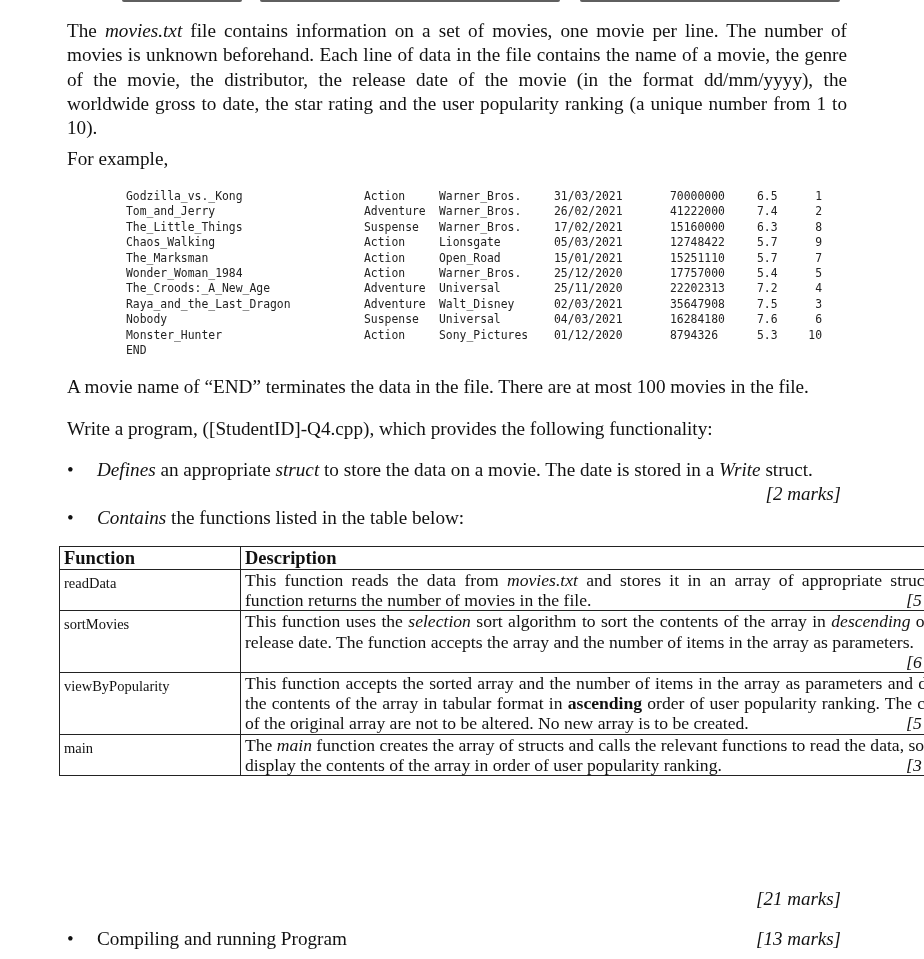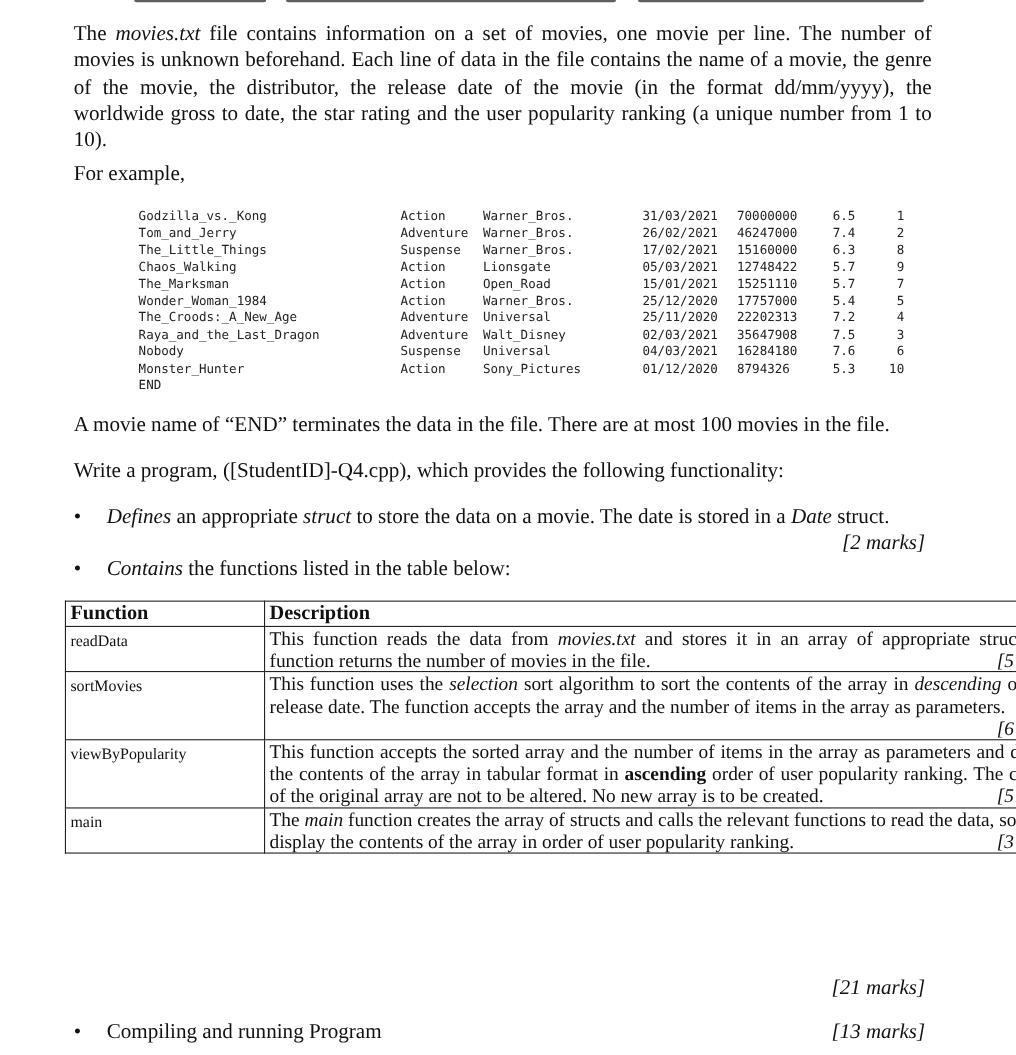--- a/index.html
+++ b/index.html
@@ -5,21 +5,21 @@
   html, body { margin:0; padding:0; background:#ffffff; }
   body { width:924px; height:959px; position:relative; overflow:hidden; color:#111; font-family:"Liberation Serif", serif; }
   .top-cut { position:absolute; left:0; top:-10px; width:924px; height:14px; }
   .top-cut span { position:absolute; top:0; height:12px; background:#2a2a2a; border-radius:2px; opacity:0.75; }
   .para { position:absolute; left:67px; width:780px; font-size:19.2px; line-height:24.3px; text-align:justify; }
   .intro { top:19px; }
   .forex { position:absolute; left:67px; top:148px; font-size:19.2px; }
   .sample { position:absolute; left:126px; top:189px; font-family:"DejaVu Sans Mono", monospace; font-size:11.4px; color:#222; }
   .sample .row { height:15.4px; position:relative; white-space:pre; }
   .sample .row span { position:absolute; top:0; }
-  .c-name { left:0; } .c-genre { left:194px;margin-left:44px; } .c-dist { left:313px; } .c-date { left:458px; }
+  .c-name { left:0; } .c-genre { left:194px;margin-left:44px; } .c-dist { left:313px; } .c-date { left:428px; }
   .c-gross { left:544px; } .c-rating { left:611px;margin-left:20px; } .c-rank { left:664px; width:32px; text-align:right; }
   .line { position:absolute; left:67px; font-size:19.2px; }
   .bullet { position:absolute; left:67px; font-size:19.2px; }
   .bullet .dot { position:absolute; left:0; top:0; }
   .bullet .txt { position:absolute; left:30px; white-space:nowrap; }
   .marks { position:absolute; font-style:italic; font-size:19px; right:83px; }
   table.funcs { position:absolute; left:59px; top:546px; width:924px; border-collapse:collapse; }
   table.funcs td { border:1.3px solid #222; vertical-align:top; padding:0 4px; font-size:17.6px; line-height:20.2px; }
   table.funcs td.fn { width:172px; font-family:Liberation Serif, serif; font-size:14.5px; padding-top:3px; }
   table.funcs td.desc { text-align:justify; padding-right:6px; }
@@ -36,38 +36,38 @@
     <span style="left:260px;width:300px"></span>
     <span style="left:580px;width:260px"></span>
 </div>
 
 <p class="para intro" style="margin:0"><span>The </span><i>movies.txt</i><span> file contains information on a set of movies, one movie per line. The number of movies is unknown beforehand. Each line of data in the file contains the name of a movie, the genre of the movie, the distributor, the release date of the movie (in the format dd/mm/yyyy), the worldwide gross to date, the star rating and the user popularity ranking (a unique number from 1 to 10).</span></p>
 
 <div class="forex">For example,</div>
 
 <div class="sample" id="sample">
     <div class="row"><span class="c-name">Godzilla_vs._Kong</span><span class="c-genre">Action</span><span class="c-dist">Warner_Bros.</span><span class="c-date">31/03/2021</span><span class="c-gross">70000000</span><span class="c-rating">6.5</span><span class="c-rank">1</span></div>
-    <div class="row"><span class="c-name">Tom_and_Jerry</span><span class="c-genre">Adventure</span><span class="c-dist">Warner_Bros.</span><span class="c-date">26/02/2021</span><span class="c-gross">46247000</span><span class="c-rating">7.4</span><span class="c-rank">2</span></div>
+    <div class="row"><span class="c-name">Tom_and_Jerry</span><span class="c-genre">Adventure</span><span class="c-dist">Warner_Bros.</span><span class="c-date">26/02/2021</span><span class="c-gross">41222000</span><span class="c-rating">7.4</span><span class="c-rank">2</span></div>
     <div class="row"><span class="c-name">The_Little_Things</span><span class="c-genre">Suspense</span><span class="c-dist">Warner_Bros.</span><span class="c-date">17/02/2021</span><span class="c-gross">15160000</span><span class="c-rating">6.3</span><span class="c-rank">8</span></div>
     <div class="row"><span class="c-name">Chaos_Walking</span><span class="c-genre">Action</span><span class="c-dist">Lionsgate</span><span class="c-date">05/03/2021</span><span class="c-gross">12748422</span><span class="c-rating">5.7</span><span class="c-rank">9</span></div>
     <div class="row"><span class="c-name">The_Marksman</span><span class="c-genre">Action</span><span class="c-dist">Open_Road</span><span class="c-date">15/01/2021</span><span class="c-gross">15251110</span><span class="c-rating">5.7</span><span class="c-rank">7</span></div>
     <div class="row"><span class="c-name">Wonder_Woman_1984</span><span class="c-genre">Action</span><span class="c-dist">Warner_Bros.</span><span class="c-date">25/12/2020</span><span class="c-gross">17757000</span><span class="c-rating">5.4</span><span class="c-rank">5</span></div>
     <div class="row"><span class="c-name">The_Croods:_A_New_Age</span><span class="c-genre">Adventure</span><span class="c-dist">Universal</span><span class="c-date">25/11/2020</span><span class="c-gross">22202313</span><span class="c-rating">7.2</span><span class="c-rank">4</span></div>
     <div class="row"><span class="c-name">Raya_and_the_Last_Dragon</span><span class="c-genre">Adventure</span><span class="c-dist">Walt_Disney</span><span class="c-date">02/03/2021</span><span class="c-gross">35647908</span><span class="c-rating">7.5</span><span class="c-rank">3</span></div>
     <div class="row"><span class="c-name">Nobody</span><span class="c-genre">Suspense</span><span class="c-dist">Universal</span><span class="c-date">04/03/2021</span><span class="c-gross">16284180</span><span class="c-rating">7.6</span><span class="c-rank">6</span></div>
     <div class="row"><span class="c-name">Monster_Hunter</span><span class="c-genre">Action</span><span class="c-dist">Sony_Pictures</span><span class="c-date">01/12/2020</span><span class="c-gross">8794326</span><span class="c-rating">5.3</span><span class="c-rank">10</span></div>
     <div class="row"><span class="c-name">END</span></div>
   </div>
 
 <div class="line" style="top:376px">A movie name of “END” terminates the data in the file. There are at most 100 movies in the file.</div>
 <div class="line" style="top:418px">Write a program, ([StudentID]-Q4.cpp), which provides the following functionality:</div>
 
 <div class="bullet" style="top:459px;width:780px">
   <span class="dot">•</span>
-  <span class="txt"><i>Defines</i><span> an appropriate </span><i>struct</i><span> to store the data on a movie. The date is stored in a </span><i>Date</i><span> struct.</span></span>
+  <span class="txt"><i>Defines</i><span> an appropriate </span><i>struct</i><span> to store the data on a movie. The date is stored in a </span><i>Write</i><span> struct.</span></span>
 </div>
 <div class="marks" style="top:483px">[2 marks]</div>
 
 <div class="bullet" style="top:507px">
   <span class="dot">•</span>
   <span class="txt"><i>Contains</i><span> the functions listed in the table below:</span></span>
 </div>
 
 <table class="funcs">
   <thead>

